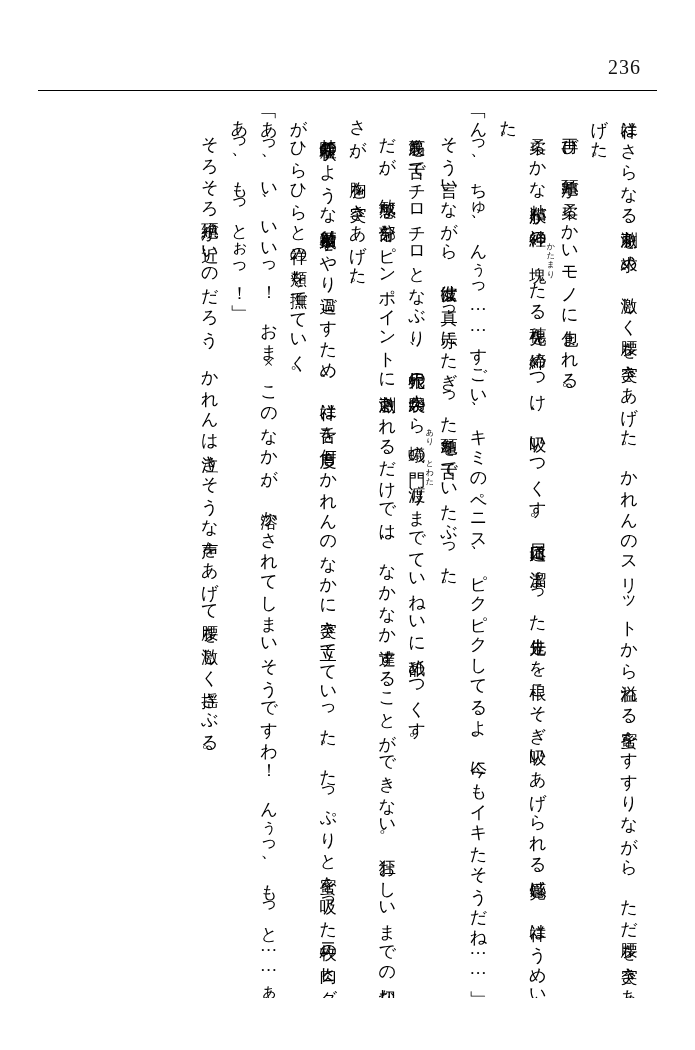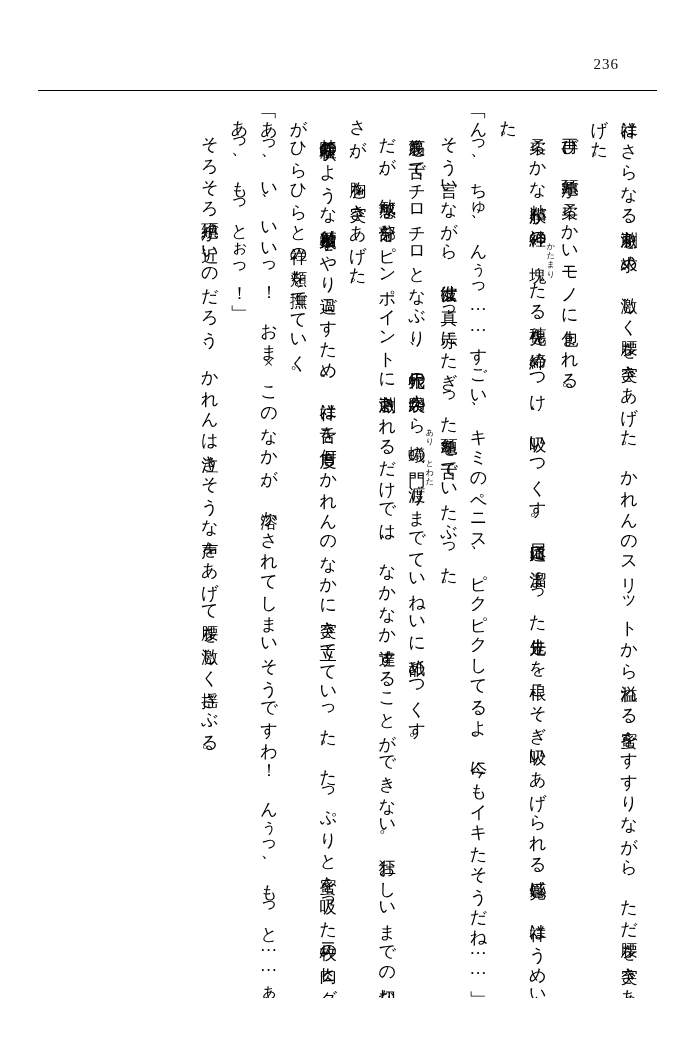--- a/index.html
+++ b/index.html
@@ -17,22 +17,22 @@
   }
   #page {
     position: absolute;
     inset: 0;
     background: #ffffff;
   }
   
   #page-number {
     position: absolute;
     top: 56px;
-    right: 76px;
-    font-size: 15px;
+    right: 54px;
+    font-size: 20px;
     letter-spacing: 1px;
     font-family: "Liberation Serif", "DejaVu Serif", serif;
     color: #111;
   }
   
   #header-rule {
     position: absolute;
     top: 90px;
     left: 38px;
     right: 38px;

